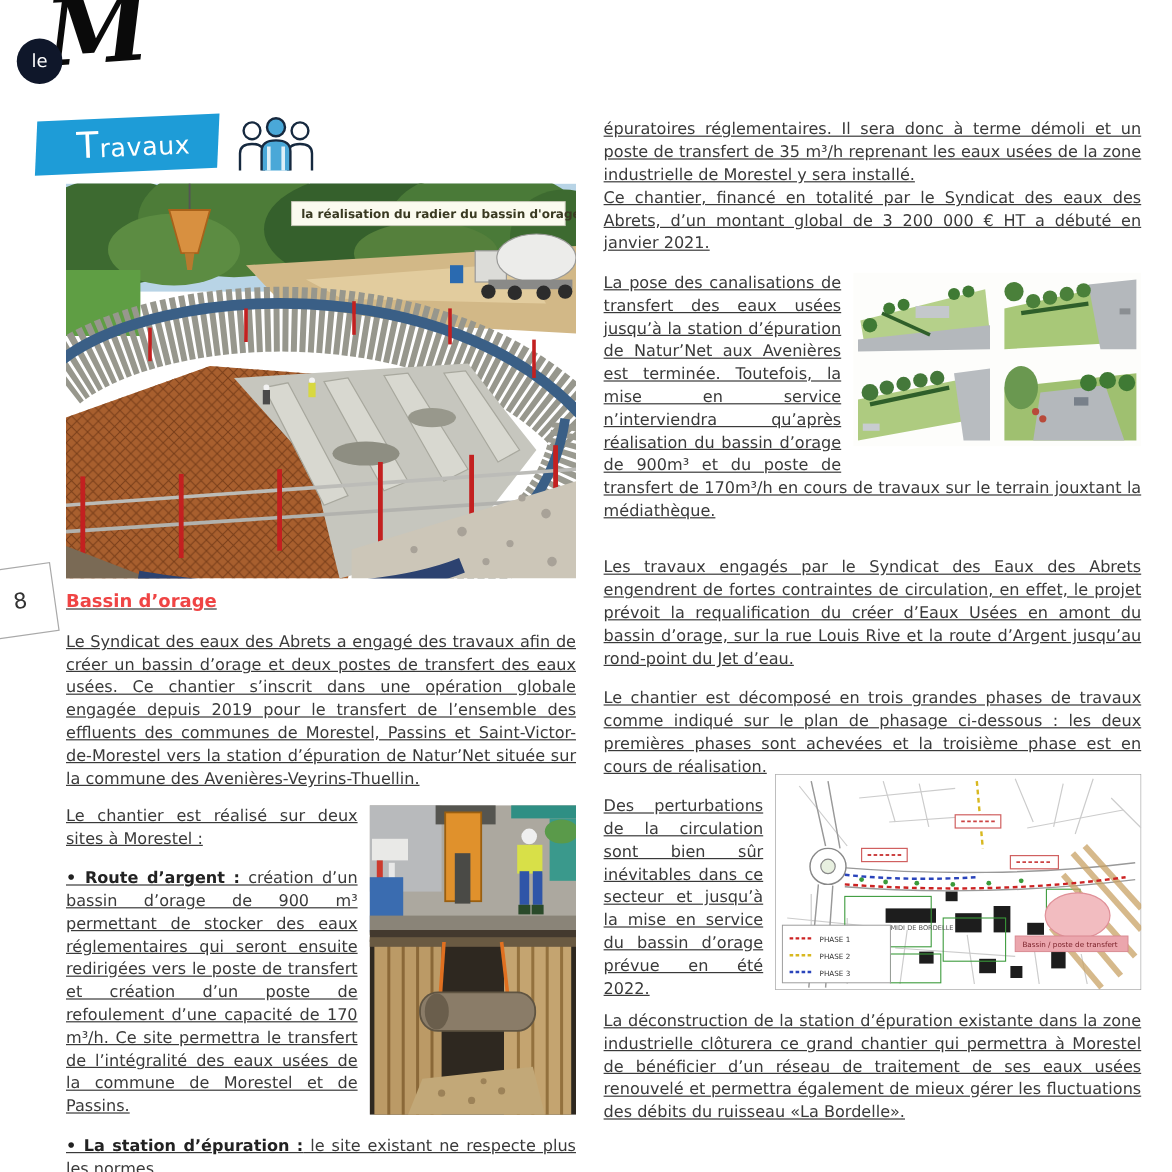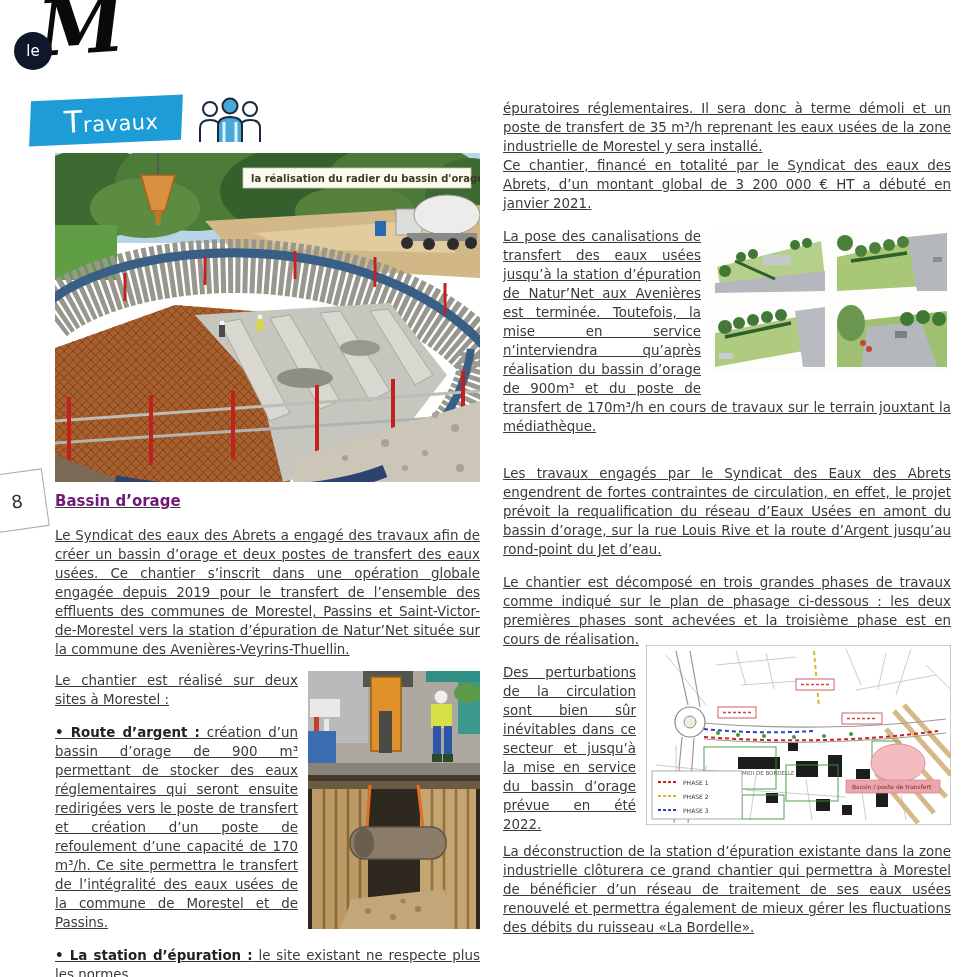--- a/index.html
+++ b/index.html
@@ -24,21 +24,21 @@
         border:1.5px solid #a9a9a9;transform:rotate(-8deg);display:flex;align-items:center;
         justify-content:center;font-size:18px;color:#333;}
   
   .main-photo{position:absolute;left:55px;top:153px;width:425px;height:329px;}
   
   .col{position:absolute;text-align:justify;font-size:13.4px;line-height:19px;text-decoration:underline;}
   .leftcol{left:55px;top:492px;width:425px;}
   .rightcol{left:503px;top:99px;width:448px;}
   .col p{margin:0 0 14px 0;}
   .col p.nogap{margin:0;}
-  h2{font-size:15px;color:#701a75;margin:0 0 15px 0;font-family:"DejaVu Sans",sans-serif;}
+  h2{font-size:15px;color:#ef4444;margin:0 0 15px 0;font-family:"DejaVu Sans",sans-serif;}
   .bold{font-weight:bold;color:#222;}
   .seg{margin:0;}
   .trench-float{float:right;width:172px;height:258px;margin:0 0 6px 10px;}
   .renders-float{float:right;width:240px;height:145px;margin:0 0 8px 10px;}
   .map-float{float:right;width:305px;height:180px;margin:-18px 0 8px 10px;}
   svg{display:block;}
 </style>
 </head>
 <body>
 
@@ -283,21 +283,21 @@
           <g fill="#b84a3a">
               <circle cx="152" cy="116" r="3"></circle>
               <circle cx="158" cy="122" r="3"></circle>
             </g>
           <rect x="184" y="104" width="12" height="7" fill="#78808a"></rect>
         </g>
       </svg>
       <p class="nogap">La pose des canalisations de transfert des eaux usées jusqu’à la station d’épuration de Natur’Net aux Avenières est terminée. Toutefois, la mise en service n’interviendra qu’après réalisation du bassin d’orage de 900m³ et du poste de transfert de 170m³/h en cours de travaux sur le terrain jouxtant la médiathèque.</p>
     </div>
 
-    <p>Les travaux engagés par le Syndicat des Eaux des Abrets engendrent de fortes contraintes de circulation, en effet, le projet prévoit la requalification du réseau d’Eaux Usées en amont du bassin d’orage, sur la rue Louis Rive et la route d’Argent jusqu’au rond-point du Jet d’eau.</p>
+    <p>Les travaux engagés par le Syndicat des Eaux des Abrets engendrent de fortes contraintes de circulation, en effet, le projet prévoit la requalification du créer d’Eaux Usées en amont du bassin d’orage, sur la rue Louis Rive et la route d’Argent jusqu’au rond-point du Jet d’eau.</p>
     <p>Le chantier est décomposé en trois grandes phases de travaux comme indiqué sur le plan de phasage ci-dessous : les deux premières phases sont achevées et la troisième phase est en cours de réalisation.</p>
 
     <div style="margin-bottom:8px">
 
       <svg class="map-float" viewBox="0 0 305 180" preserveAspectRatio="none">
         <rect width="305" height="180" fill="#ffffff" stroke="#999" stroke-width="1"></rect>
         <g stroke="#cccccc" stroke-width="1" fill="none">
           <path d="M20,10 L60,60 M90,6 L100,40 M120,8 L128,44 M200,4 L215,40 M240,8 L232,44 M265,4 L250,50 M280,20 L305,45"></path>
           <path d="M70,20 L150,12 M95,40 L180,34 M210,45 L290,30 M60,120 L60,175 M110,130 L104,175 M160,134 L166,175 M215,140 L220,175 M255,150 L260,175"></path>
           <path d="M30,100 L30,170 M10,120 L90,128 M100,145 L200,152"></path>

